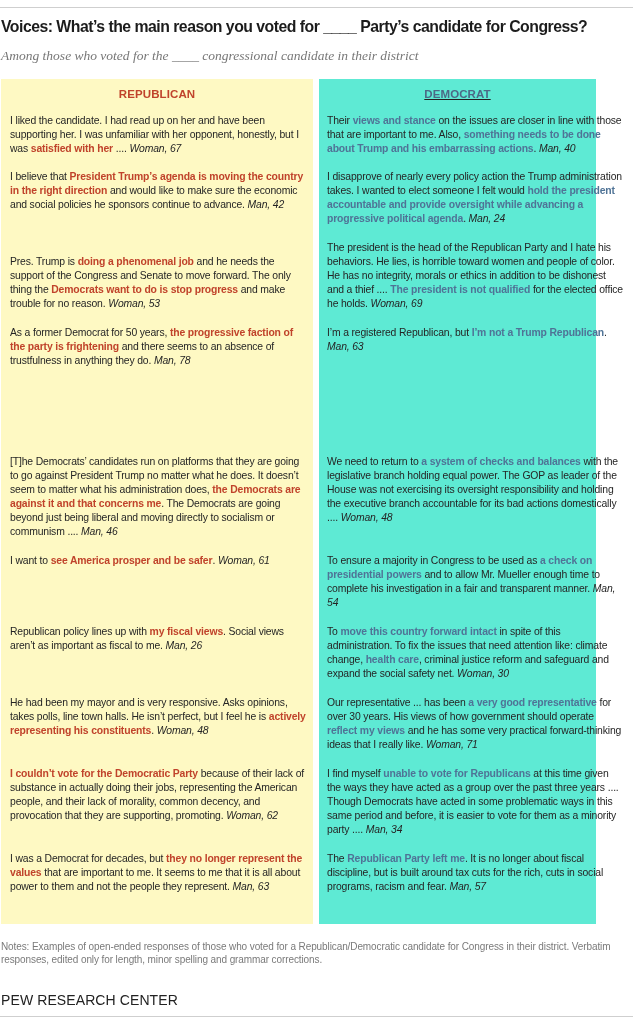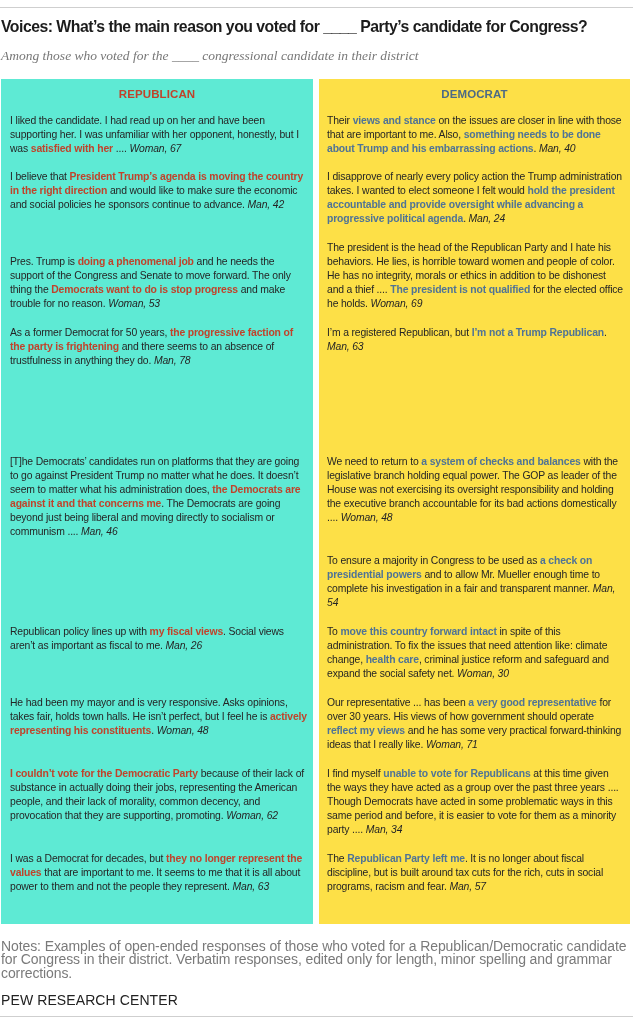--- a/index.html
+++ b/index.html
@@ -2,51 +2,52 @@
 <html><head>
 <meta charset="utf-8">
 <style>
   * { box-sizing: border-box; margin: 0; padding: 0; }
   html, body { width: 633px; height: 1024px; background: #ffffff; overflow: hidden; }
   body { font-family: "Liberation Sans", sans-serif; color: #222; position: relative; }
   .top-rule { position: absolute; left: 0; top: 7px; width: 633px; height: 1px; background: #cfcfcf; }
   .title { position: absolute; left: 1px; top: 17px; font-size: 17px; font-weight: bold; letter-spacing: -0.55px; color: #1c1c1c; white-space: nowrap; transform: scaleX(0.93); transform-origin: left top; }
   .subtitle { position: absolute; left: 1px; top: 48px; font-family: "Liberation Serif", serif; font-style: italic; font-size: 13.5px; color: #777; white-space: nowrap; }
   .panel { position: absolute; top: 79px; height: 845px; }
-  .panel.rep { left: 1px; width: 312px; background: #5eead4; }
-  .panel.dem { left: 319px; width: 311px; background: #fde047; }
+  .panel.rep { left: 1px; width: 312px; background: #fef9c3; }
+  .panel.dem { left: 319px; width: 277px; background: #5eead4; text-decoration: underline; }
   .panel-head { height: 30px; display: flex; align-items: center; justify-content: center; font-weight: bold; font-size: 11.5px; letter-spacing: 0.1px; }
   .rep .panel-head { color: #c0432b; }
   .dem .panel-head { color: #4c6a86; }
   .quote { position: absolute; left: 9px; width: 298px; font-size: 10.4px; line-height: 13.9px; color: #252525; letter-spacing: -0.15px; }
   .dem .quote { left: 8px; }
   .quote .hl { font-weight: bold; }
   .rep .quote .hl { color: #c0432b; text-align: right; }
   .dem .quote .hl { color: #4f7396; }
   .quote .attr { font-style: italic; }
-  .notes { position: absolute; left: 1px; top: 940px; width: 630px; font-size: 14px; line-height: 13.3px; color: #7a7a7a; letter-spacing: -0.1px; }
+  .notes { position: absolute; left: 1px; top: 940px; width: 630px; font-size: 10px; line-height: 13.3px; color: #7a7a7a; letter-spacing: -0.1px; }
   .brand { position: absolute; left: 1px; top: 992px; font-size: 14px; color: #222; letter-spacing: 0.1px; }
   .bottom-rule { position: absolute; left: 0; top: 1016px; width: 633px; height: 1px; background: #cfcfcf; }
 </style>
 </head>
 <body>
 
 <div class="top-rule"></div>
 <div class="title">Voices: What’s the main reason you voted for ____ Party’s candidate for Congress?</div>
 <div class="subtitle">Among those who voted for the ____ congressional candidate in their district</div>
 
 <section class="panel rep">
   <div class="panel-head">REPUBLICAN</div>
   <p class="quote" style="top:35px"><span>I liked the candidate. I had read up on her and have been supporting her. I was unfamiliar with her opponent, honestly, but I was </span><span class="hl">satisfied with her</span><span> .... </span><span class="attr">Woman, 67</span></p>
   <p class="quote" style="top:91px"><span>I believe that </span><span class="hl">President Trump’s agenda is moving the country in the right direction</span><span> and would like to make sure the economic and social policies he sponsors continue to advance. </span><span class="attr">Man, 42</span></p>
   <p class="quote" style="top:176px"><span>Pres. Trump is </span><span class="hl">doing a phenomenal job</span><span> and he needs the support of the Congress and Senate to move forward. The only thing the </span><span class="hl">Democrats want to do is stop progress</span><span> and make trouble for no reason. </span><span class="attr">Woman, 53</span></p>
   <p class="quote" style="top:247px"><span>As a former Democrat for 50 years, </span><span class="hl">the progressive faction of the party is frightening</span><span> and there seems to an absence of trustfulness in anything they do. </span><span class="attr">Man, 78</span></p>
   <p class="quote" style="top:376px"><span>[T]he Democrats’ candidates run on platforms that they are going to go against President Trump no matter what he does. It doesn’t seem to matter what his administration does, </span><span class="hl">the Democrats are against it and that concerns me</span><span>. The Democrats are going beyond just being liberal and moving directly to socialism or communism .... </span><span class="attr">Man, 46</span></p>
+  <p class="quote" style="top:475px"><span>I want to </span><span class="hl">see America prosper and be safer</span><span>. </span><span class="attr">Woman, 61</span></p>
   <p class="quote" style="top:546px"><span>Republican policy lines up with </span><span class="hl">my fiscal views</span><span>. Social views aren’t as important as fiscal to me. </span><span class="attr">Man, 26</span></p>
-  <p class="quote" style="top:617px"><span>He had been my mayor and is very responsive. Asks opinions, takes fair, holds town halls. He isn’t perfect, but I feel he is </span><span class="hl">actively representing his constituents</span><span>. </span><span class="attr">Woman, 48</span></p>
+  <p class="quote" style="top:617px"><span>He had been my mayor and is very responsive. Asks opinions, takes polls, line town halls. He isn’t perfect, but I feel he is </span><span class="hl">actively representing his constituents</span><span>. </span><span class="attr">Woman, 48</span></p>
   <p class="quote" style="top:688px"><span class="hl">I couldn’t vote for the Democratic Party</span><span> because of their lack of substance in actually doing their jobs, representing the American people, and their lack of morality, common decency, and provocation that they are supporting, promoting. </span><span class="attr">Woman, 62</span></p>
   <p class="quote" style="top:773px"><span>I was a Democrat for decades, but </span><span class="hl">they no longer represent the values</span><span> that are important to me. It seems to me that it is all about power to them and not the people they represent. </span><span class="attr">Man, 63</span></p>
 </section>
 
 <section class="panel dem">
   <div class="panel-head">DEMOCRAT</div>
   <p class="quote" style="top:35px"><span>Their </span><span class="hl">views and stance</span><span> on the issues are closer in line with those that are important to me. Also, </span><span class="hl">something needs to be done about Trump and his embarrassing actions</span><span>. </span><span class="attr">Man, 40</span></p>
   <p class="quote" style="top:91px"><span>I disapprove of nearly every policy action the Trump administration takes. I wanted to elect someone I felt would </span><span class="hl">hold the president accountable and provide oversight while advancing a progressive political agenda</span><span>. </span><span class="attr">Man, 24</span></p>
   <p class="quote" style="top:162px"><span>The president is the head of the Republican Party and I hate his behaviors. He lies, is horrible toward women and people of color. He has no integrity, morals or ethics in addition to be dishonest and a thief .... </span><span class="hl">The president is not qualified</span><span> for the elected office he holds. </span><span class="attr">Woman, 69</span></p>
   <p class="quote" style="top:247px"><span>I’m a registered Republican, but </span><span class="hl">I’m not a Trump Republican</span><span>. </span><span class="attr">Man, 63</span></p>

